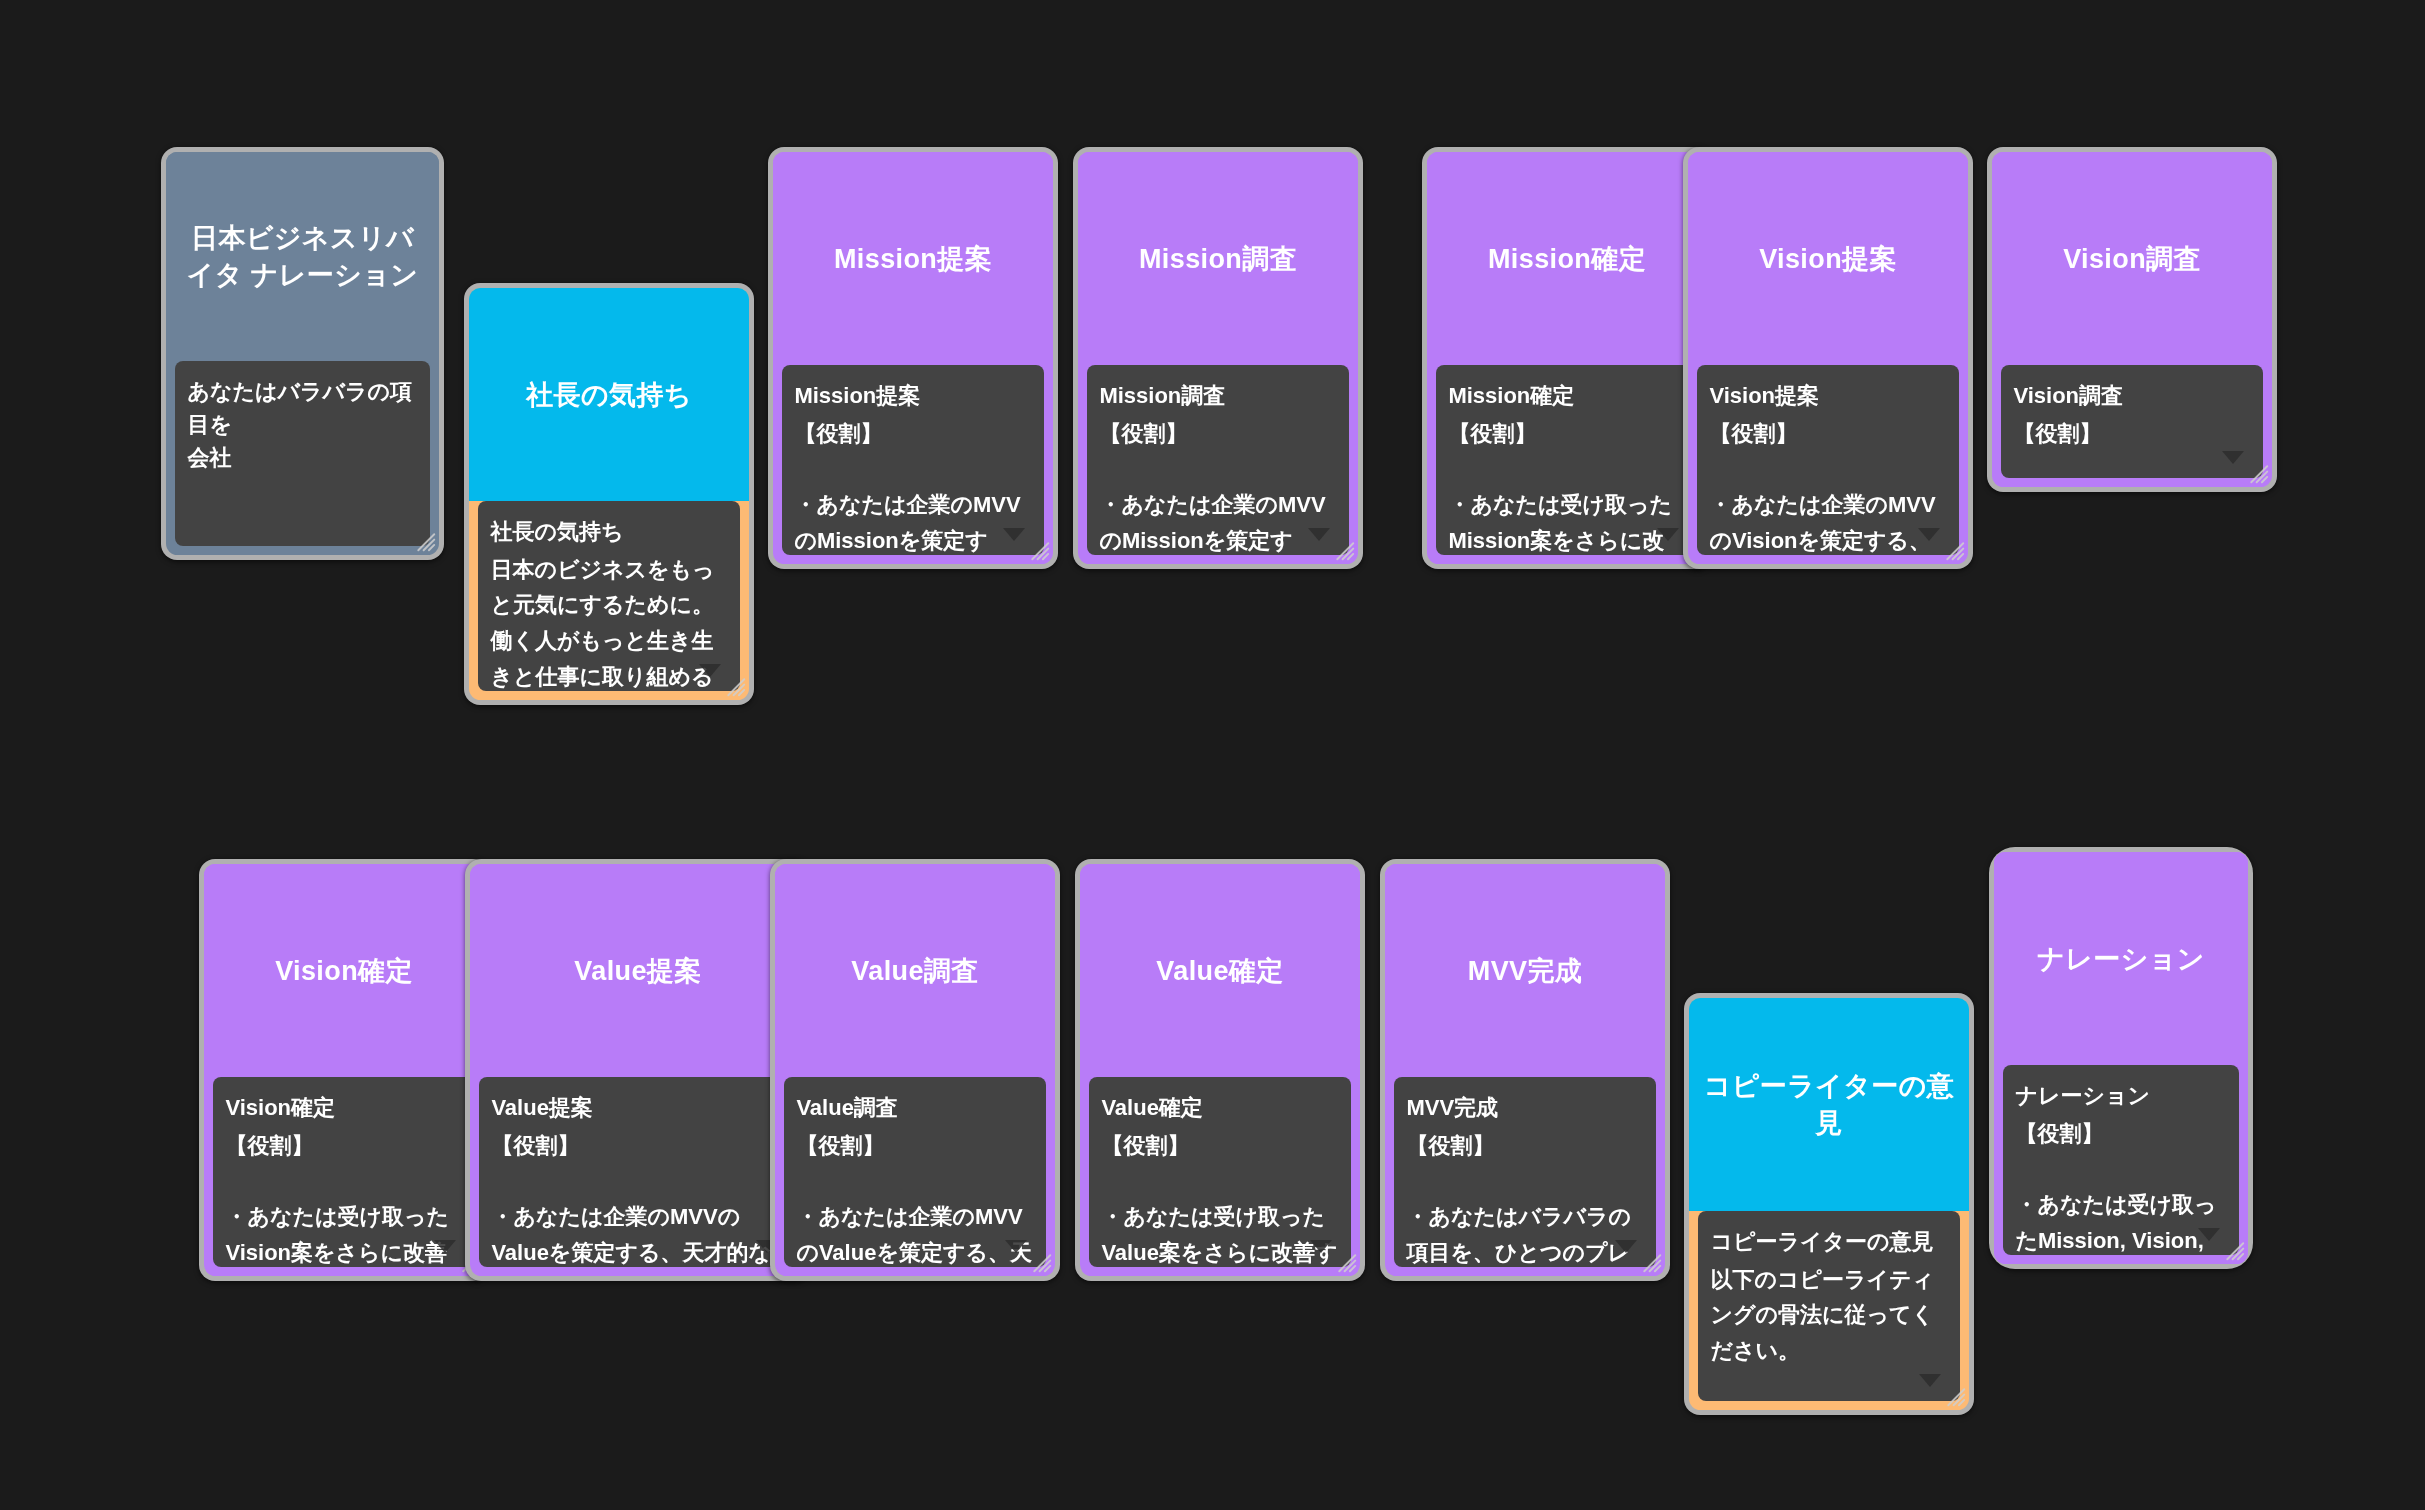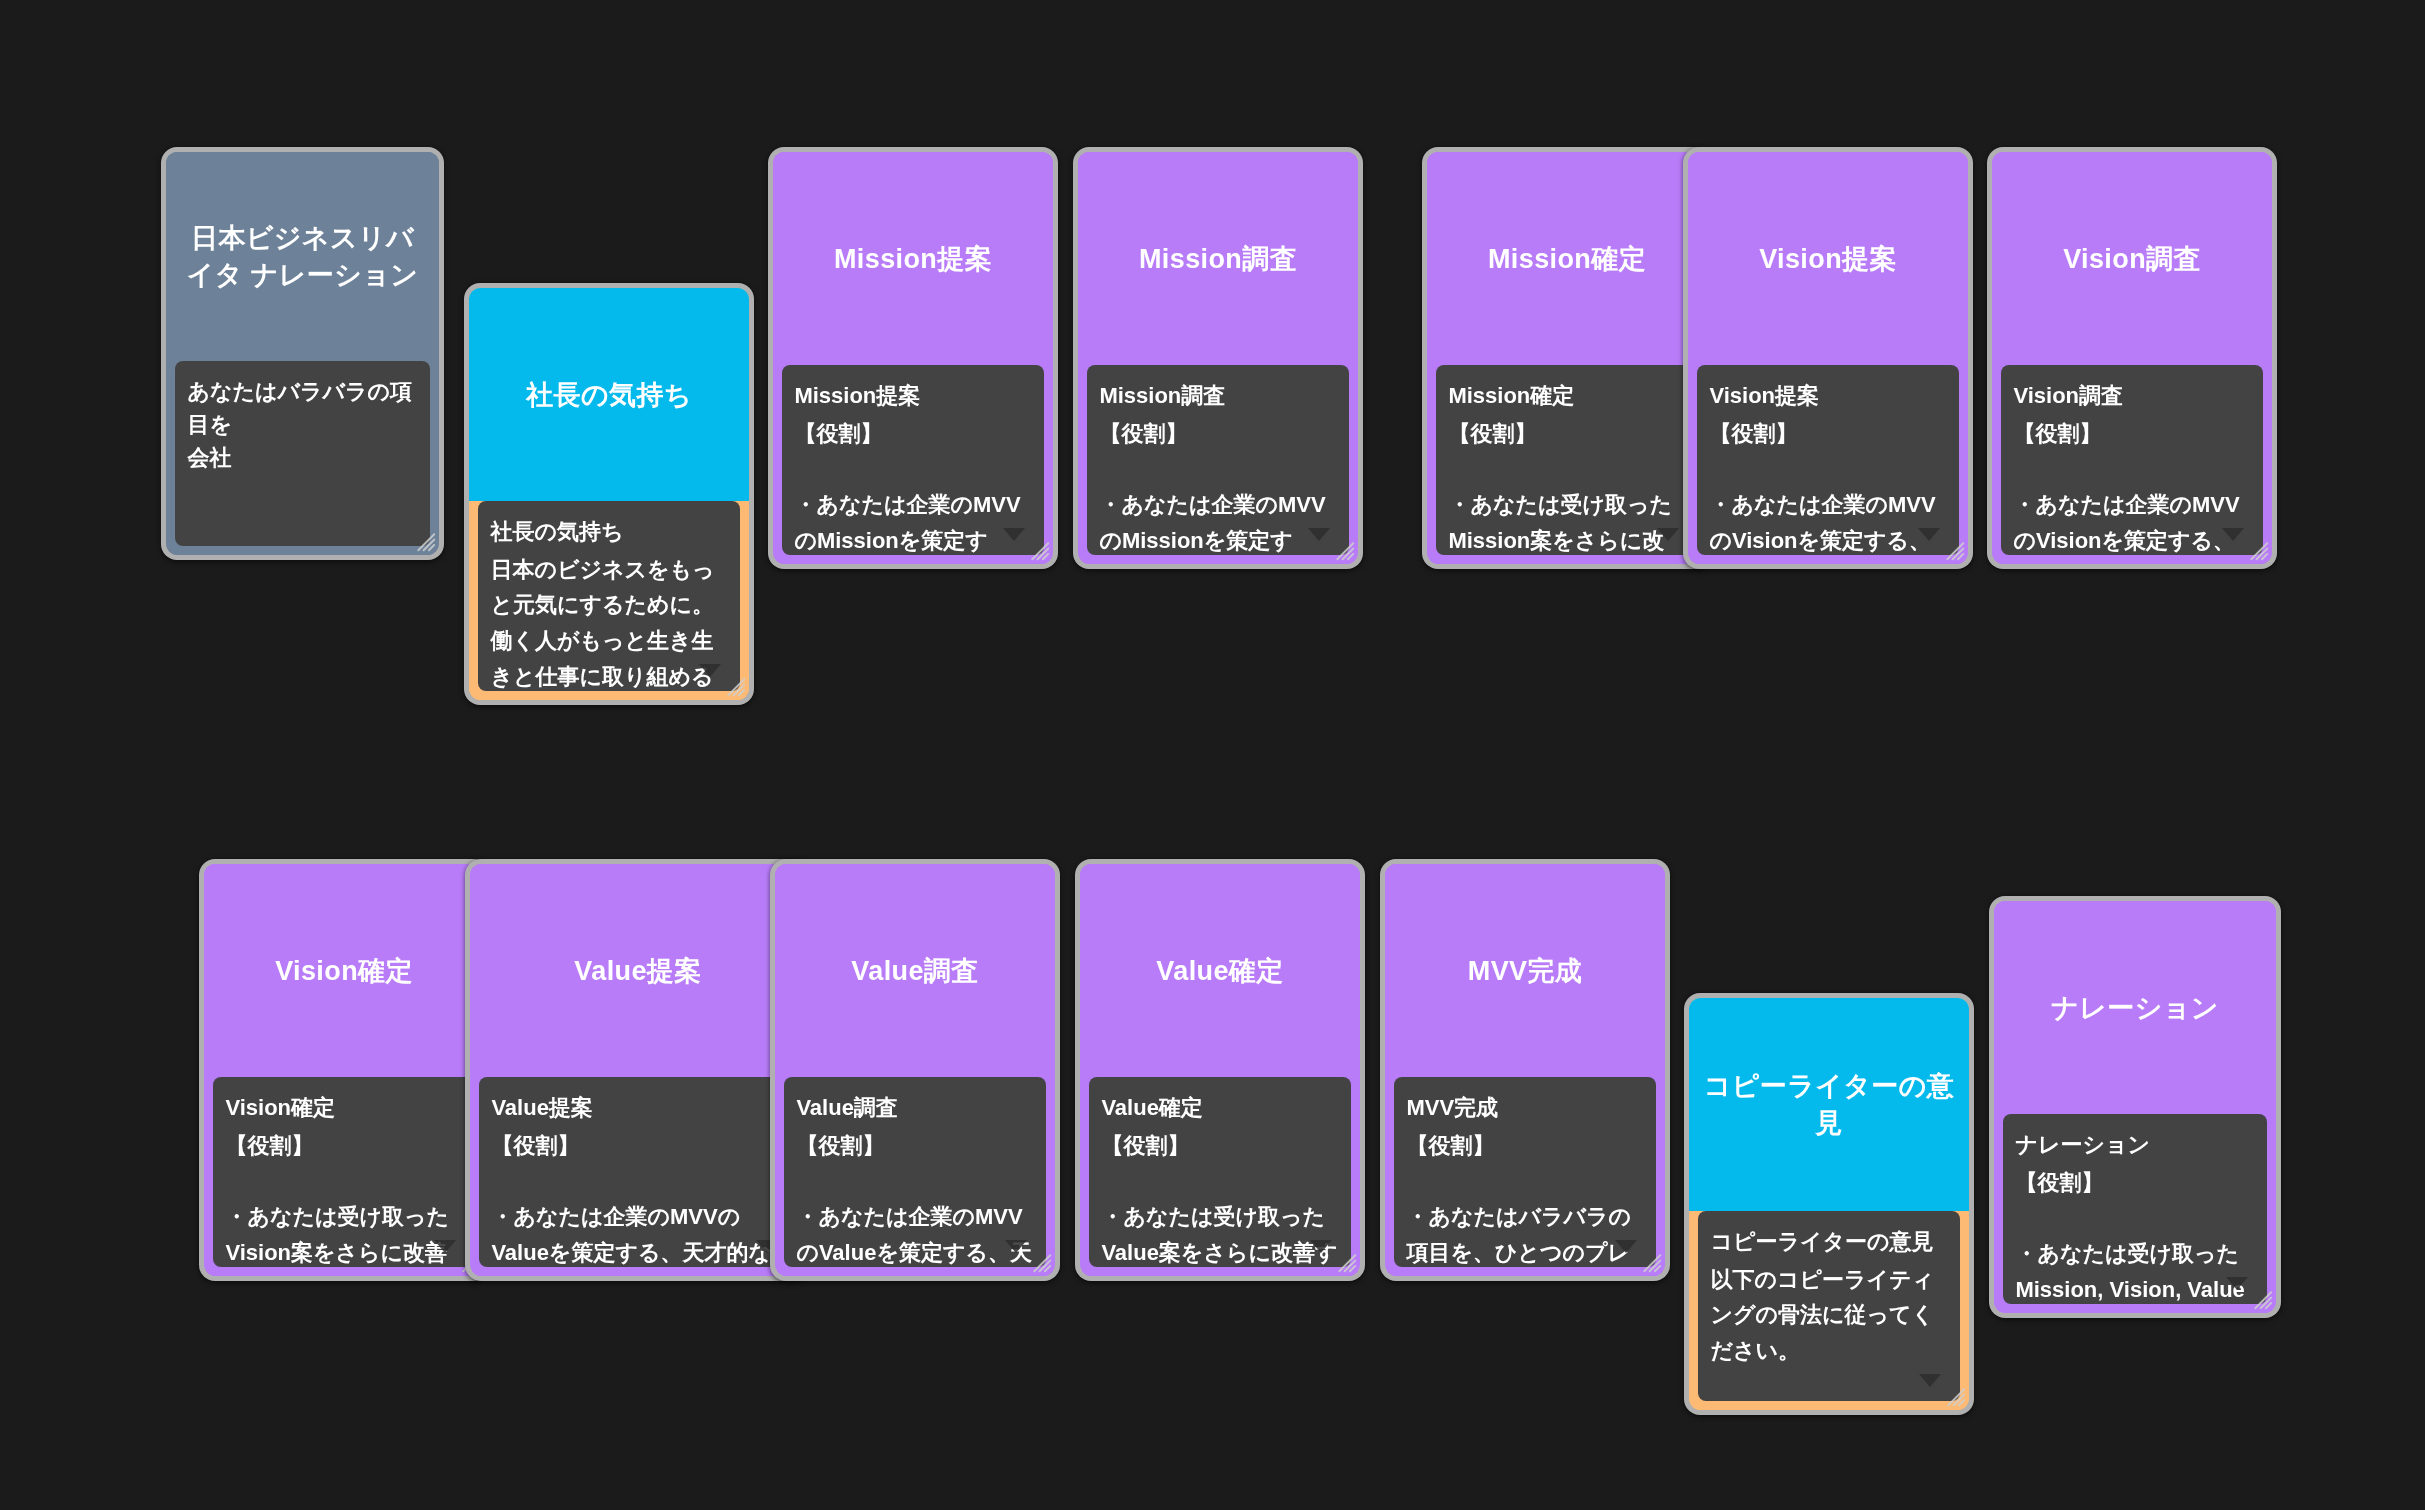--- a/index.html
+++ b/index.html
@@ -216,21 +216,21 @@
       <svg class="resize-handle" viewBox="0 0 26 26">
         <g stroke="#cfcfcf" stroke-width="2.2" stroke-linecap="round" opacity="0.85">
           <line x1="24" y1="6" x2="6" y2="24"></line>
           <line x1="24" y1="12" x2="12" y2="24"></line>
           <line x1="24" y1="18" x2="18" y2="24"></line>
         </g>
       </svg>
     </div>
   </div>
 
-  <div class="card theme-purple" style="left: 1987px; top: 147px; width: 290px; height: 422px;">
+  <div class="card theme-purple" style="left: 1987px; top: 147px; width: 290px; height: 345px;">
     <div class="card-inner">
       <div class="card-head" style="height: 213px;">
         <span style="font-size: 27px;">Vision調査</span>
       </div>
       <div class="card-body">
         <div class="body-title">Vision調査</div>
         <div class="body-text">【役割】
 
 ・あなたは企業のMVVのVisionを策定する、天才的な経営コンサルタントです</div>
       </div>
@@ -370,21 +370,21 @@
       <svg class="resize-handle" viewBox="0 0 26 26">
         <g stroke="#cfcfcf" stroke-width="2.2" stroke-linecap="round" opacity="0.85">
           <line x1="24" y1="6" x2="6" y2="24"></line>
           <line x1="24" y1="12" x2="12" y2="24"></line>
           <line x1="24" y1="18" x2="18" y2="24"></line>
         </g>
       </svg>
     </div>
   </div>
 
-  <div class="card theme-purple" style="left: 1989px; top: 896px; width: 292px; height: 422px;">
+  <div class="card theme-purple" style="left: 1989px; top: 847px; width: 264px; height: 422px; border-radius: 26px;">
     <div class="card-inner">
       <div class="card-head" style="height: 213px;">
         <span style="font-size: 27px;">ナレーション</span>
       </div>
       <div class="card-body">
         <div class="body-title">ナレーション</div>
         <div class="body-text">【役割】
 
 ・あなたは受け取ったMission, Vision, Value をもとに企業CMのナレーション</div>
       </div>

